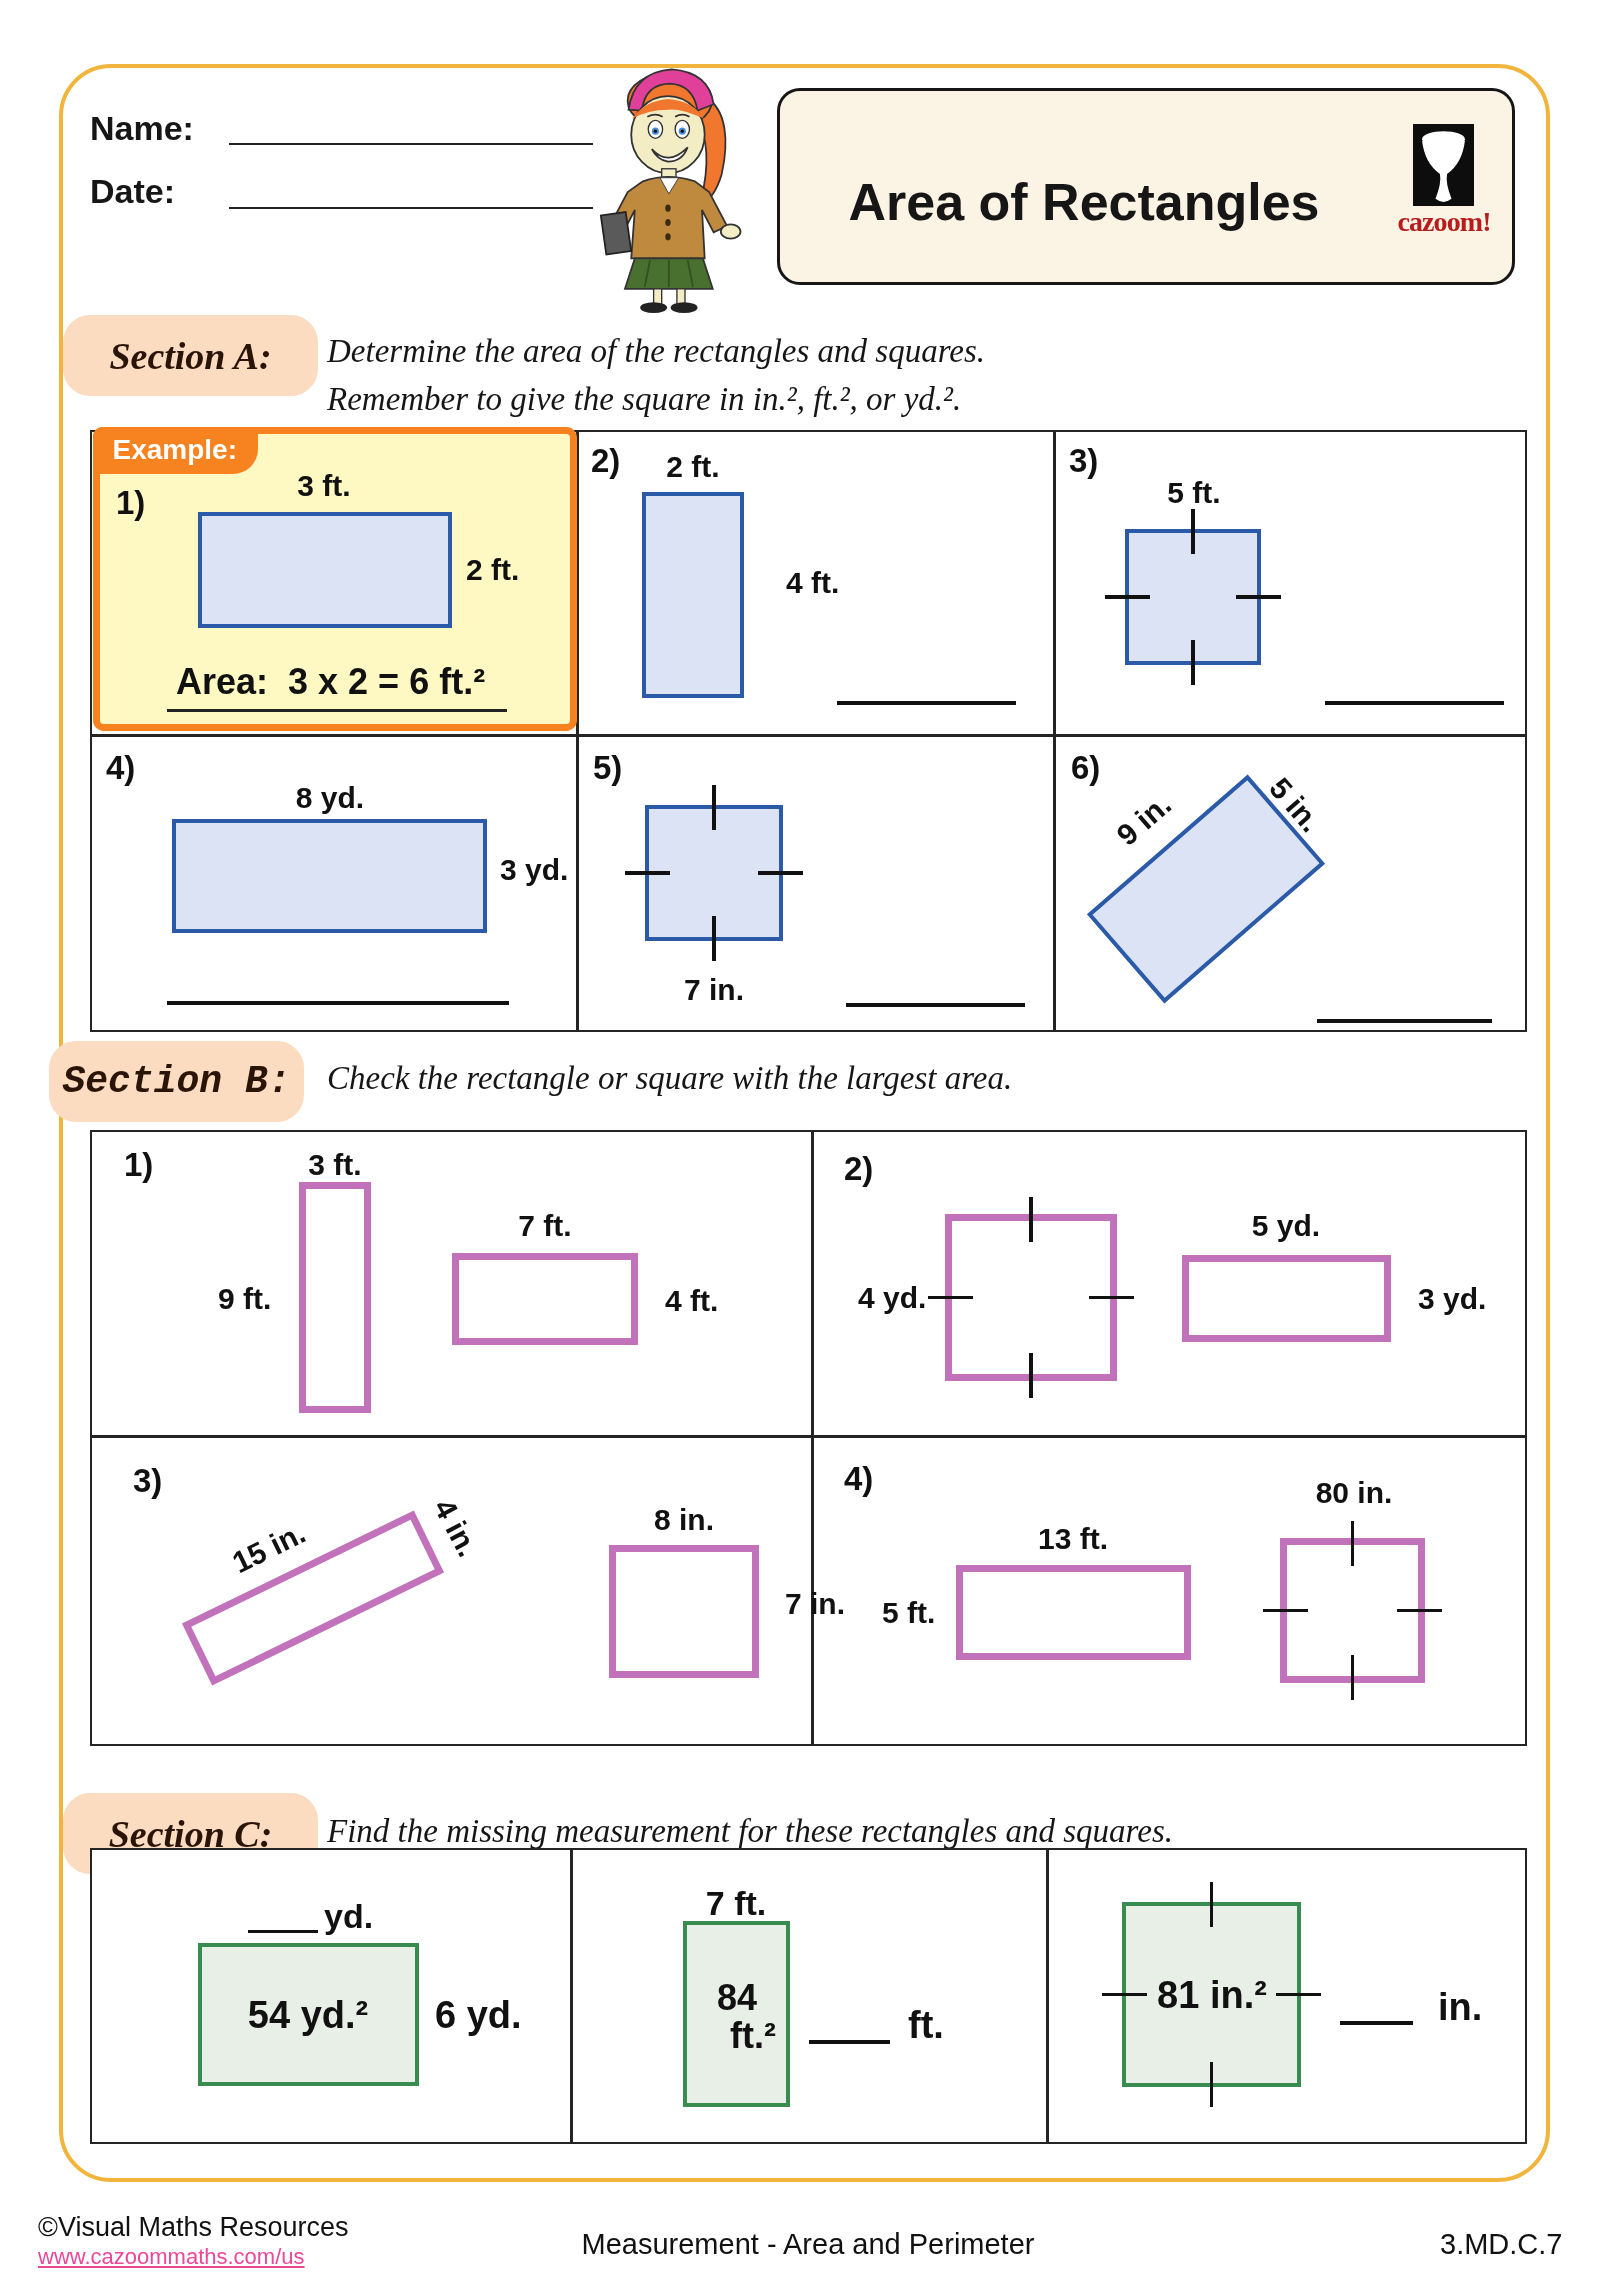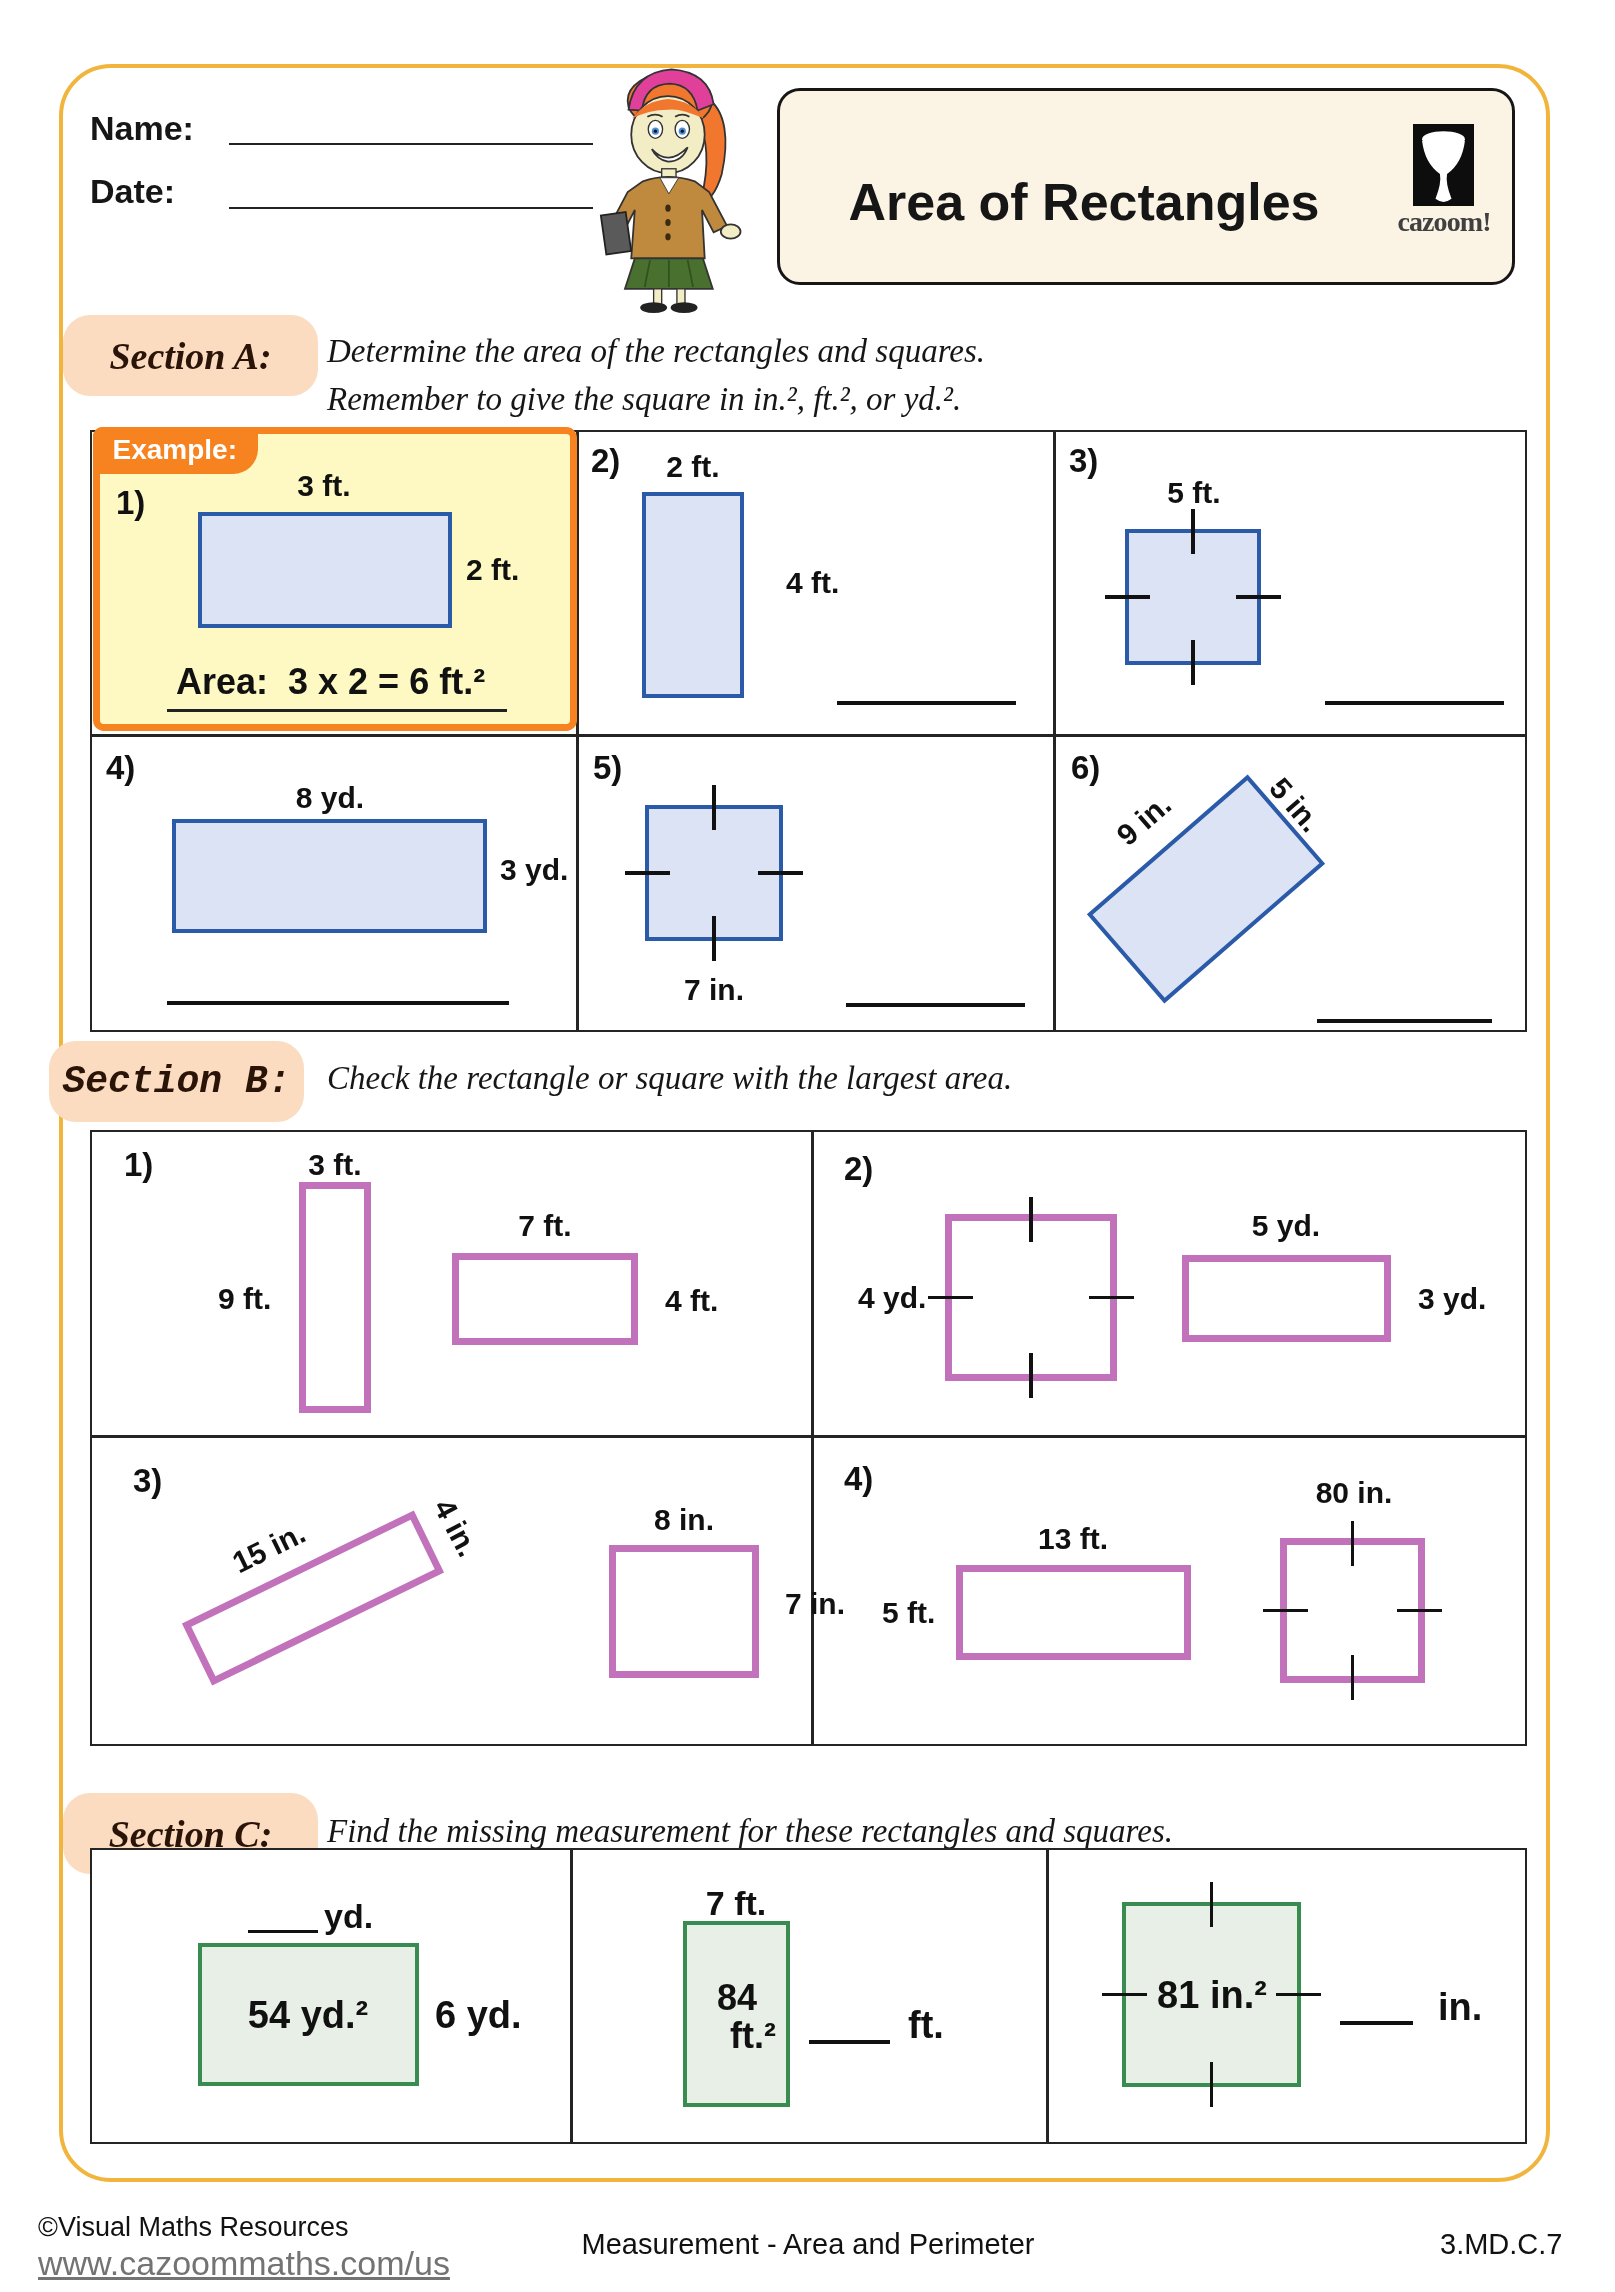--- a/index.html
+++ b/index.html
@@ -9,21 +9,21 @@
   .page-border{position:absolute;left:59px;top:64px;width:1491px;height:2118px;
         border:4.5px solid #f1b53d;border-radius:52px;box-sizing:border-box;}
   .hdr-label{position:absolute;font-size:34px;font-weight:bold;color:#161616;}
   .hline{position:absolute;border-top:2.7px solid #222;}
   .title-box{position:absolute;left:777px;top:88px;width:738px;height:197px;background:#fbf4e4;
         border:3.6px solid #161616;border-radius:23px;box-sizing:border-box;}
   .title-text{position:absolute;left:1084px;top:172px;transform:translateX(-50%);
         font-size:52px;font-weight:bold;color:#161616;white-space:nowrap;}
   .logo-box{position:absolute;left:1413px;top:124px;width:61px;height:82px;background:#0d0d0d;}
   .logo-text{position:absolute;left:1444px;top:206px;transform:translateX(-50%);
-        font-family:"Liberation Serif",serif;font-weight:bold;font-size:28px;letter-spacing:-0.9px;color:#404040;}
+        font-family:"Liberation Serif",serif;font-weight:bold;font-size:28px;letter-spacing:-0.9px;color:#b91c1c;}
   .pill{position:absolute;width:255px;height:81px;background:#fbdcc1;border-radius:27px;
         display:flex;align-items:center;justify-content:center;
         font-family:"Liberation Serif",serif;font-style:italic;font-weight:bold;font-size:38px;color:#2a1408;}
   .instr{position:absolute;font-family:"Liberation Serif",serif;font-style:italic;
         font-size:33px;color:#161616;white-space:nowrap;}
   .grid{position:absolute;border:2.7px solid #242424;box-sizing:border-box;background:#fff;}
   .gv{position:absolute;width:2.7px;background:#242424;}
   .gh{position:absolute;height:2.7px;background:#242424;}
   .qnum{position:absolute;font-size:33px;font-weight:bold;color:#111;}
   .dim{position:absolute;font-size:30px;font-weight:bold;color:#111;white-space:nowrap;}
@@ -41,21 +41,21 @@
   .tk-l{position:absolute;top:50%;left:-24px;width:45px;height:3.6px;margin-top:-1.8px;background:#111;}
   .tk-r{position:absolute;top:50%;right:-24px;width:45px;height:3.6px;margin-top:-1.8px;background:#111;}
   .exbox{position:absolute;left:93px;top:427px;width:484px;height:304px;
         border:7.2px solid #f6831f;border-radius:10.7px;box-sizing:border-box;background:#fef9c3;}
   .extab{position:absolute;left:-7.2px;top:-7.2px;width:165px;height:47px;background:#f6831f;
         border-radius:9px 0 25px 0;color:#fff;font-size:28px;font-weight:bold;
         display:flex;align-items:center;padding-left:19.7px;box-sizing:border-box;}
   .area-line{position:absolute;font-size:36px;font-weight:bold;color:#111;white-space:pre;}
   .inlbl{position:absolute;font-size:38px;font-weight:bold;color:#111;white-space:nowrap;}
   .ftr{position:absolute;font-size:27px;color:#111;}
-  .ftr-link{position:absolute;font-size:34px;color:#737373;text-decoration:underline;}
+  .ftr-link{position:absolute;font-size:22px;color:#ec4899;text-decoration:underline;}
 </style>
 </head>
 <body>
 
 <div class="page">
 
   <div class="page-border"></div>
 
   <div class="hdr-label" style="left:90px;top:109px;">Name:</div>
   <div class="hline" style="left:229px;top:143px;width:364px;"></div>

